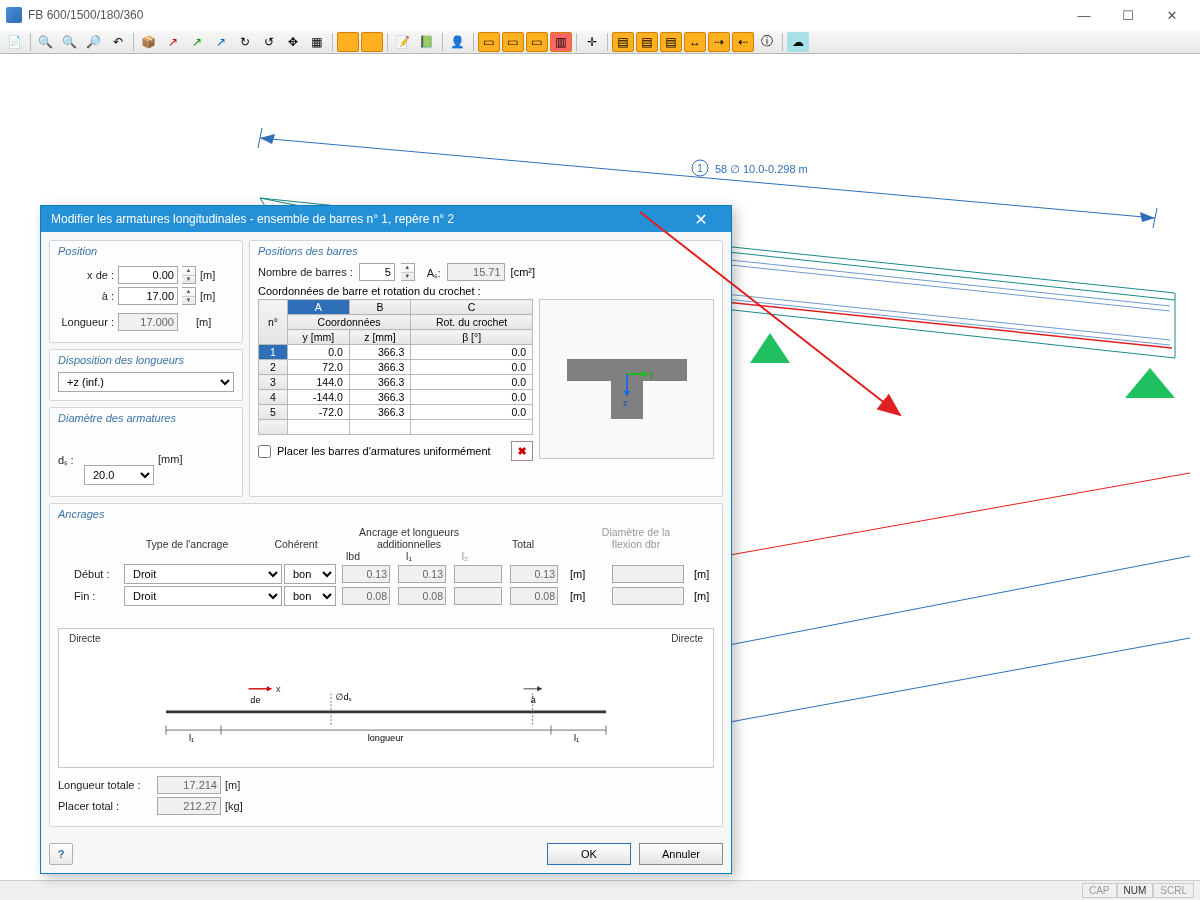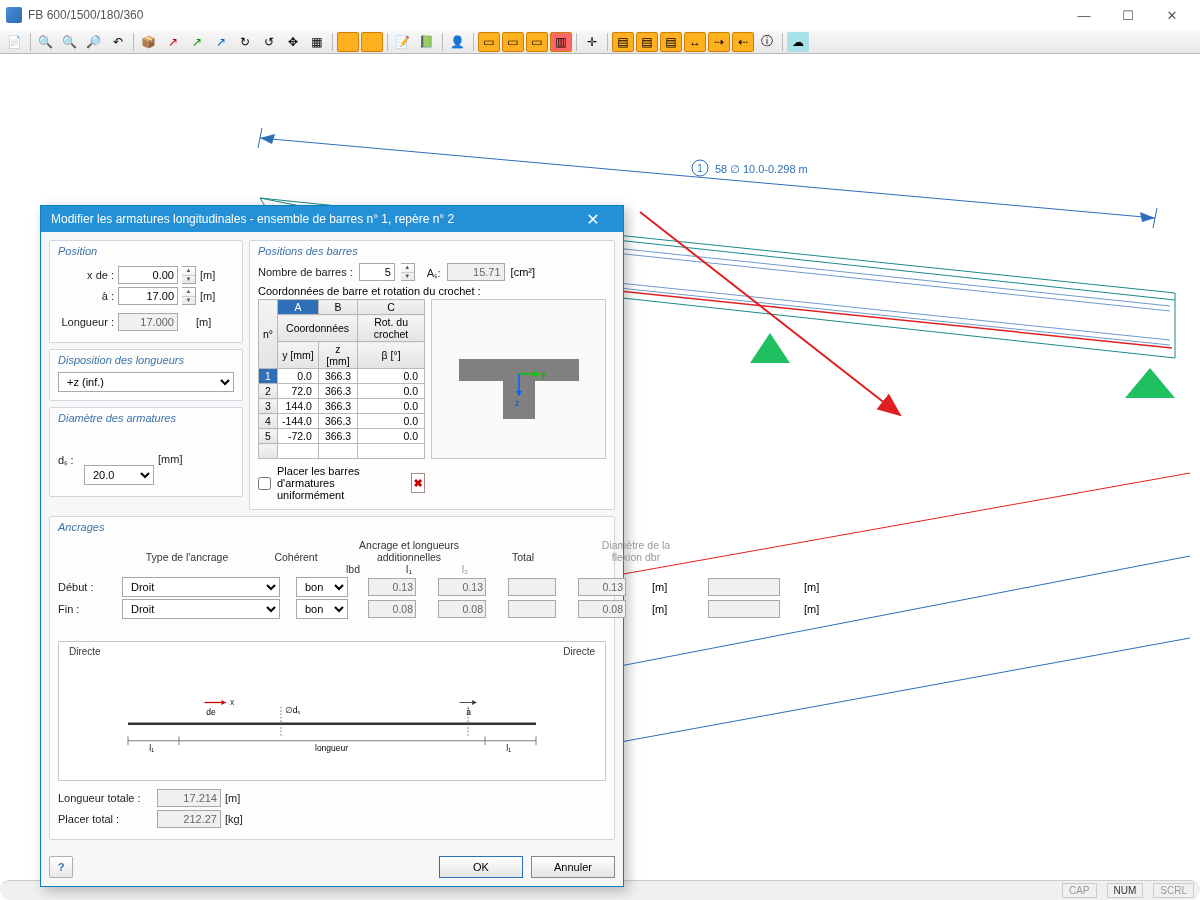--- a/index.html
+++ b/index.html
@@ -21,25 +21,25 @@
 
 .toolbar { height: 24px; background: linear-gradient(#f8f8f8,#e8e8e8); display: flex; align-items: center; padding: 0 4px; border-bottom: 1px solid #b8b8b8; gap: 2px; }
 .tb-btn { width: 22px; height: 20px; display: flex; align-items: center; justify-content: center; border: 1px solid transparent; border-radius: 2px; font-size: 12px; }
 .tb-sep { width: 1px; height: 18px; background: #bbb; margin: 0 2px; }
 .tb-btn.bx { background: #ffb020; border-color: #d08000; }
 .tb-btn.cyan { background: #a8e0e8; }
 
 .canvas { position: absolute; top: 76px; left: 0; right: 0; bottom: 20px; background: #fff; }
 .canvas svg { width: 100%; height: 100%; }
 
-.statusbar { position: absolute; bottom: 0; left: 0; right: 0; height: 20px; background: #f0f0f0; border-top: 1px solid #ccc; display: flex; align-items: center; justify-content: flex-end; padding: 0 6px; gap: 10px; border-radius: 10px; }
+.statusbar { position: absolute; bottom: 0; left: 0; right: 0; height: 20px; background: #f0f0f0; border-top: 1px solid #ccc; display: flex; align-items: center; justify-content: flex-end; padding: 0 6px; gap: 0; }
 .statusbar .cell { padding: 1px 6px; border: 1px solid #ccc; color: #999; font-size: 10px; }
 
 
-.dialog { position: absolute; top: 205px; left: 40px; width: 584px; background: #f7f7f7; border: 1px solid #0a7fc0; box-shadow: 4px 4px 12px rgba(0,0,0,0.25); }
+.dialog { position: absolute; top: 205px; left: 40px; width: 692px; background: #f7f7f7; border: 1px solid #0a7fc0; box-shadow: 4px 4px 12px rgba(0,0,0,0.25); }
 .dlg-title { height: 26px; background: #2490d6; color: #fff; display: flex; align-items: center; padding: 0 10px; font-size: 12px; }
 .dlg-title .t { flex: 1; }
 .dlg-close { width: 40px; height: 26px; display: flex; align-items: center; justify-content: center; color: #fff; font-size: 16px; }
 .dlg-body { padding: 8px; display: flex; flex-direction: column; gap: 6px; }
 
 .row-top { display: flex; gap: 6px; }
 .col-left { width: 194px; display: flex; flex-direction: column; gap: 6px; }
 .col-right { flex: 1; }
 
 .group { border: 1px solid #cfd6dd; border-radius: 2px; background: #fdfdfd; }
@@ -73,21 +73,21 @@
 
 .preview { width: 175px; height: 160px; border: 1px solid #c8c8c8; background: #fafafa; display: flex; align-items: center; justify-content: center; }
 .preview svg { width: 160px; height: 110px; }
 
 .chk-row { display: flex; align-items: center; gap: 6px; margin-top: 6px; }
 .chk-row input[type=checkbox] { width: 13px; height: 13px; }
 .del-btn { margin-left: auto; width: 22px; height: 20px; border: 1px solid #a88; background: #fff; color: #c00; font-weight: bold; display: flex; align-items: center; justify-content: center; }
 
 .anc-head { display: grid; grid-template-columns: 48px 158px 56px 54px 54px 54px 58px 40px 80px 40px; gap: 2px; font-size: 10.5px; text-align: center; color: #333; margin-bottom: 2px; align-items: end; }
 .anc-head .sub { color: #999; }
-.anc-row { display: grid; grid-template-columns: 48px 158px 56px 54px 54px 54px 58px 40px 80px 40px; gap: 16px; align-items: center; margin: 2px 0; }
+.anc-row { display: grid; grid-template-columns: 48px 158px 56px 54px 54px 54px 58px 40px 80px 40px; gap: 2px; align-items: center; margin: 2px 16px; }
 .anc-row .lbl { text-align: left; color: #222; }
 input.anc { width: 48px; height: 18px; border: 1px solid #a8a8a8; text-align: right; padding: 0 2px; font-size: 10.5px; background: #f0f0f0; color: #666; }
 input.anc.wide { width: 72px; }
 
 .diagram-box { border: 1px solid #c8c8c8; background: #fff; height: 140px; margin-top: 22px; position: relative; padding: 14px 18px; }
 .diagram-box .dlabel { position: absolute; font-size: 10px; color: #333; }
 .diagram-box svg { width: 100%; height: 100%; }
 
 .totals { margin-top: 8px; }
 .totals .fld label { width: 95px; text-align: left; }

